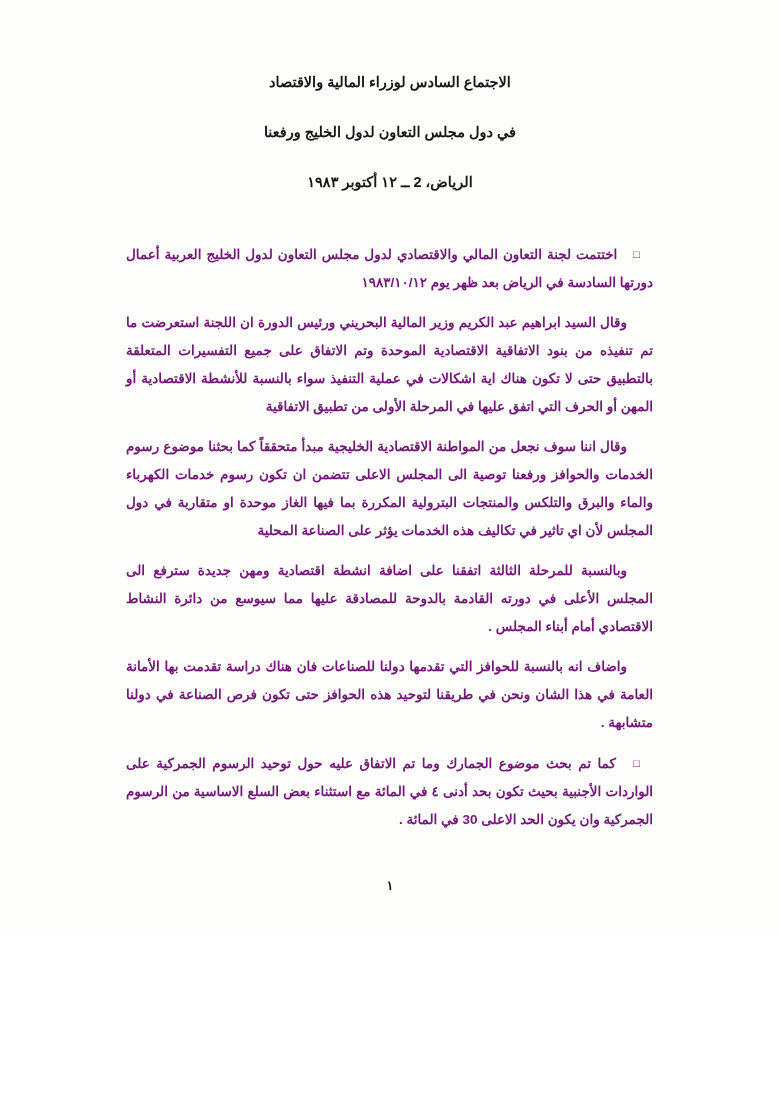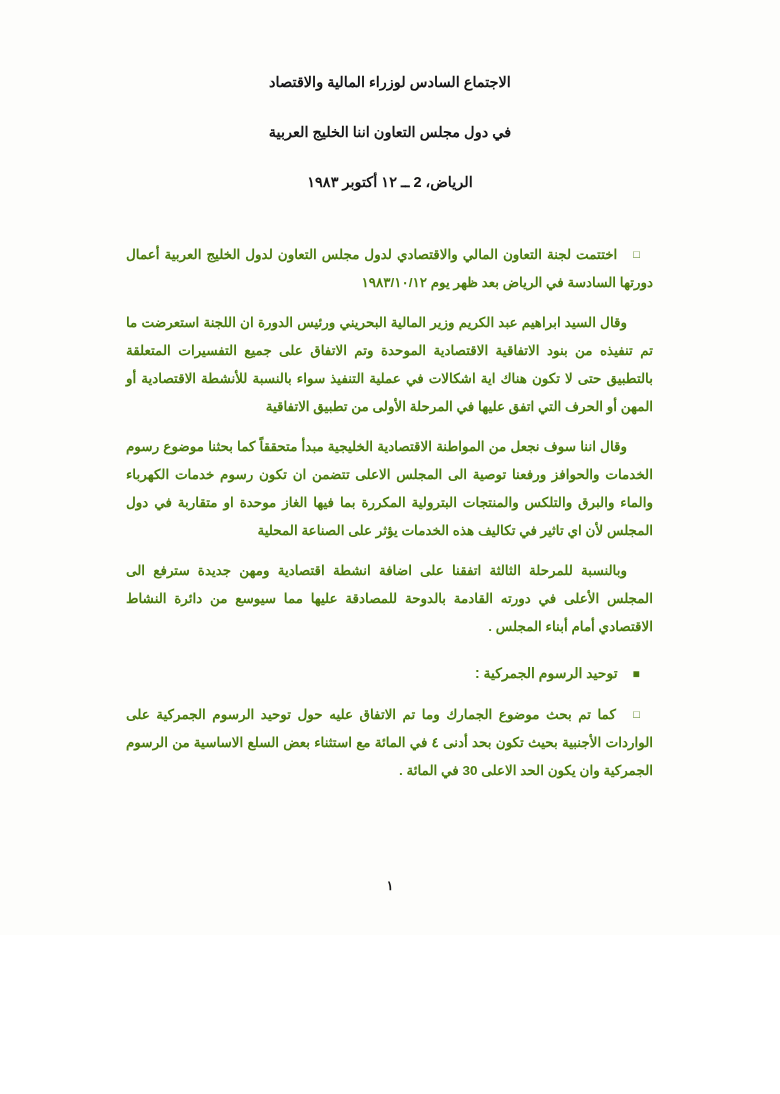--- a/index.html
+++ b/index.html
@@ -31,21 +31,21 @@
   .doc-body {
     position: absolute;
     top: 240px;
     right: 127px;
     width: 527px;
     direction: rtl;
     text-align: justify;
     font-size: 13.5px;
     font-weight: bold;
     line-height: 28px;
-    color: #4d7c0f;
+    color: #701a75;
   }
   .para {
     text-indent: 26px;
     margin-bottom: 12px;
   }
   .para.bulleted { text-indent: 13px; }
   .bullet {
     display: inline-block;
     margin-left: 11px; 
     text-indent: 0;
@@ -75,21 +75,21 @@
     font-weight: bold;
   }
 </style>
 </head>
 <body>
 
 <div class="page">
 
   <header class="title-block">
     <div class="title-line">الاجتماع السادس لوزراء المالية والاقتصاد</div>
-    <div class="title-line">في دول مجلس التعاون اننا الخليج العربية</div>
+    <div class="title-line">في دول مجلس التعاون لدول الخليج ورفعنا</div>
     <div class="title-line">الرياض، 2 ــ ١٢ أكتوبر ١٩٨٣</div>
   </header>
 
   <main class="doc-body">
 
     <p class="para bulleted">
       <span class="bullet open">□</span>
       <span>اختتمت لجنة التعاون المالي والاقتصادي لدول مجلس التعاون لدول الخليج العربية أعمال دورتها السادسة في الرياض بعد ظهر يوم ١٩٨٣/١٠/١٢</span>
     </p>
 
@@ -98,25 +98,24 @@
     </p>
 
     <p class="para">
       <span>وقال اننا سوف نجعل من المواطنة الاقتصادية الخليجية مبدأ متحققاً كما بحثنا موضوع رسوم الخدمات والحوافز ورفعنا توصية الى المجلس الاعلى تتضمن ان تكون رسوم خدمات الكهرباء والماء والبرق والتلكس والمنتجات البترولية المكررة بما فيها الغاز موحدة او متقاربة في دول المجلس لأن اي تاثير في تكاليف هذه الخدمات يؤثر على الصناعة المحلية</span>
     </p>
 
     <p class="para">
       <span>وبالنسبة للمرحلة الثالثة اتفقنا على اضافة انشطة اقتصادية ومهن جديدة سترفع الى المجلس الأعلى في دورته القادمة بالدوحة للمصادقة عليها مما سيوسع من دائرة النشاط الاقتصادي أمام أبناء المجلس .</span>
     </p>
 
+    <p class="para">
+      <span>واضاف انه بالنسبة للحوافز التي تقدمها دولنا للصناعات فان هناك دراسة تقدمت بها الأمانة العامة في هذا الشان ونحن في طريقنا لتوحيد هذه الحوافز حتى تكون فرص الصناعة في دولنا متشابهة .</span>
+    </p>
 
-    <h2 class="section-header">
-      <span class="bullet filled">■</span>
-      <span>توحيد الرسوم الجمركية :</span>
-    </h2>
 
     <p class="para bulleted">
       <span class="bullet open">□</span>
       <span>كما تم بحث موضوع الجمارك وما تم الاتفاق عليه حول توحيد الرسوم الجمركية على الواردات الأجنبية بحيث تكون بحد أدنى ٤ في المائة مع استثناء بعض السلع الاساسية من الرسوم الجمركية وان يكون الحد الاعلى 30 في المائة .</span>
     </p>
 
 
   </main>
 
   <footer class="page-number">١</footer>

